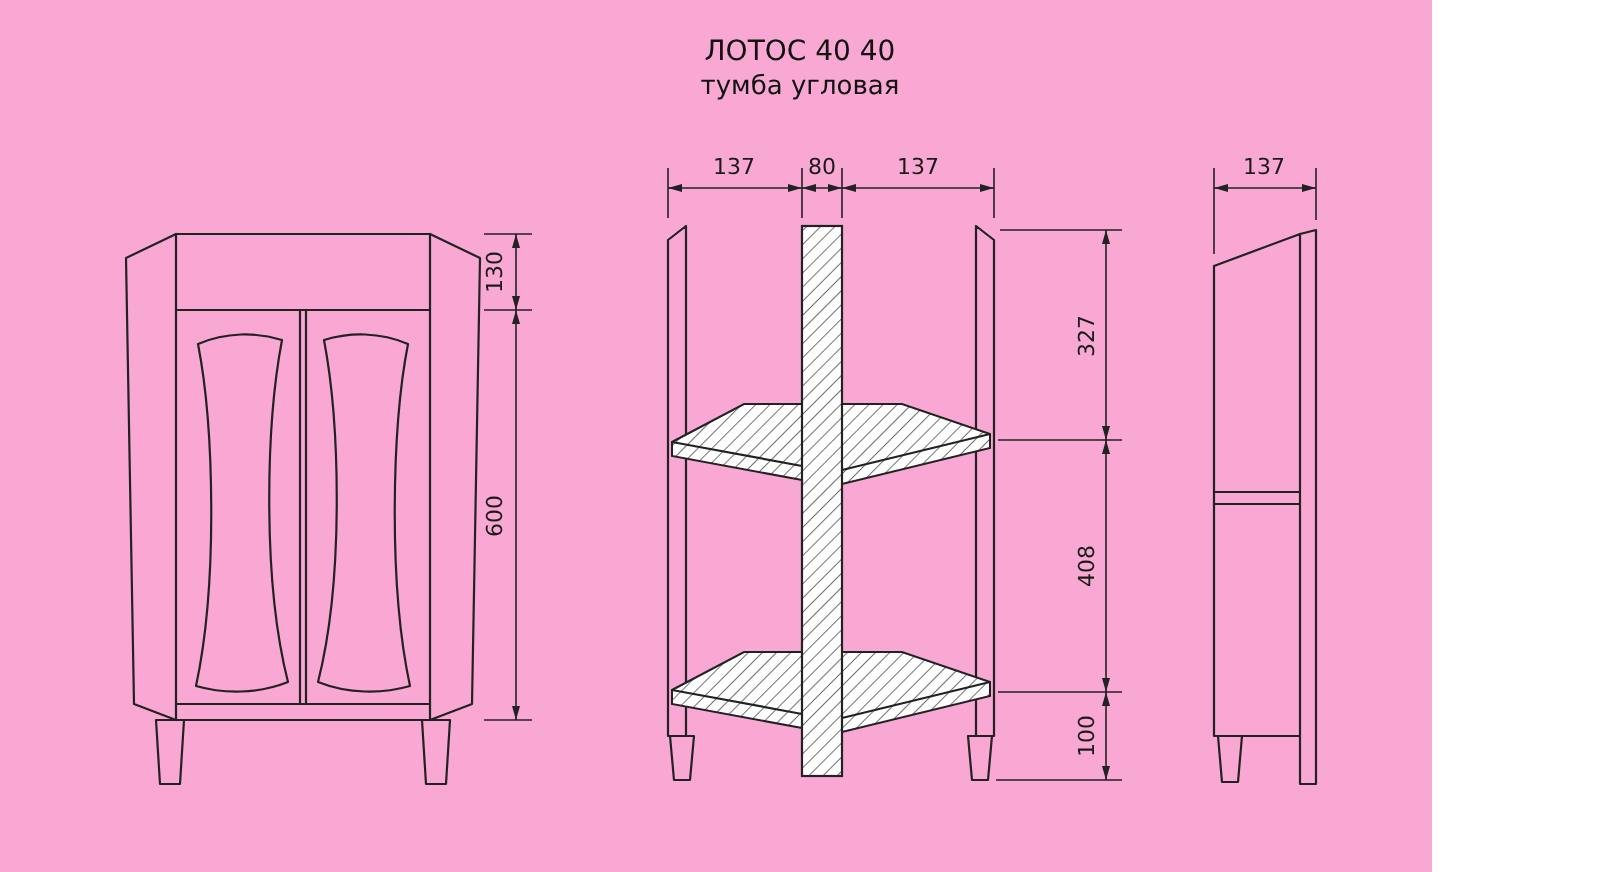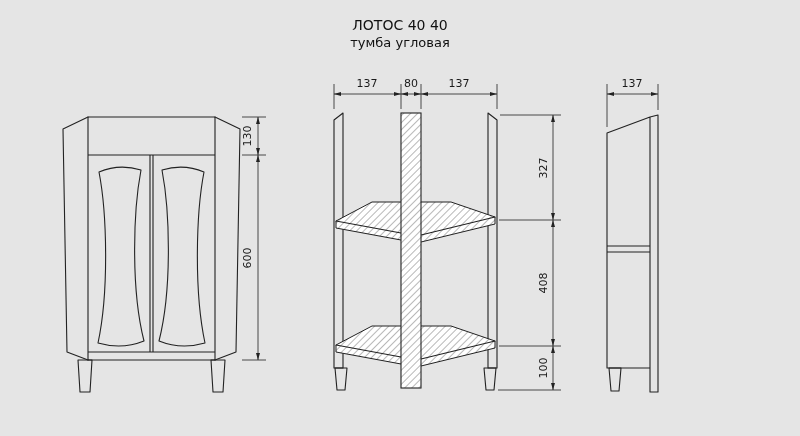--- a/index.html
+++ b/index.html
@@ -1,16 +1,16 @@
 <!DOCTYPE html>
 <html><head>
 <meta charset="utf-8">
 <style>
   html,body{margin:0;padding:0;background:#ffffff;}
-  .stage{width:800px;height:436px;position:relative;background:#e5e5e5;overflow:hidden;}
+  .stage{width:716px;height:436px;position:relative;background:#f9a8d4;overflow:hidden;}
   .ln{fill:none;stroke:#222222;stroke-width:1.1;stroke-linejoin:round;stroke-linecap:round;}
   .dim{fill:none;stroke:#222222;stroke-width:0.8;}
   .arr{fill:#222222;stroke:none;}
   .dimtxt{font:11px "DejaVu Sans",sans-serif;fill:#1a1a1a;}
   .titletxt{font:14px "DejaVu Sans",sans-serif;fill:#111111;}
   .subtxt{font:13px "DejaVu Sans",sans-serif;fill:#111111;}
   .mid{text-anchor:middle;}
 </style>
 </head>
 <body>

